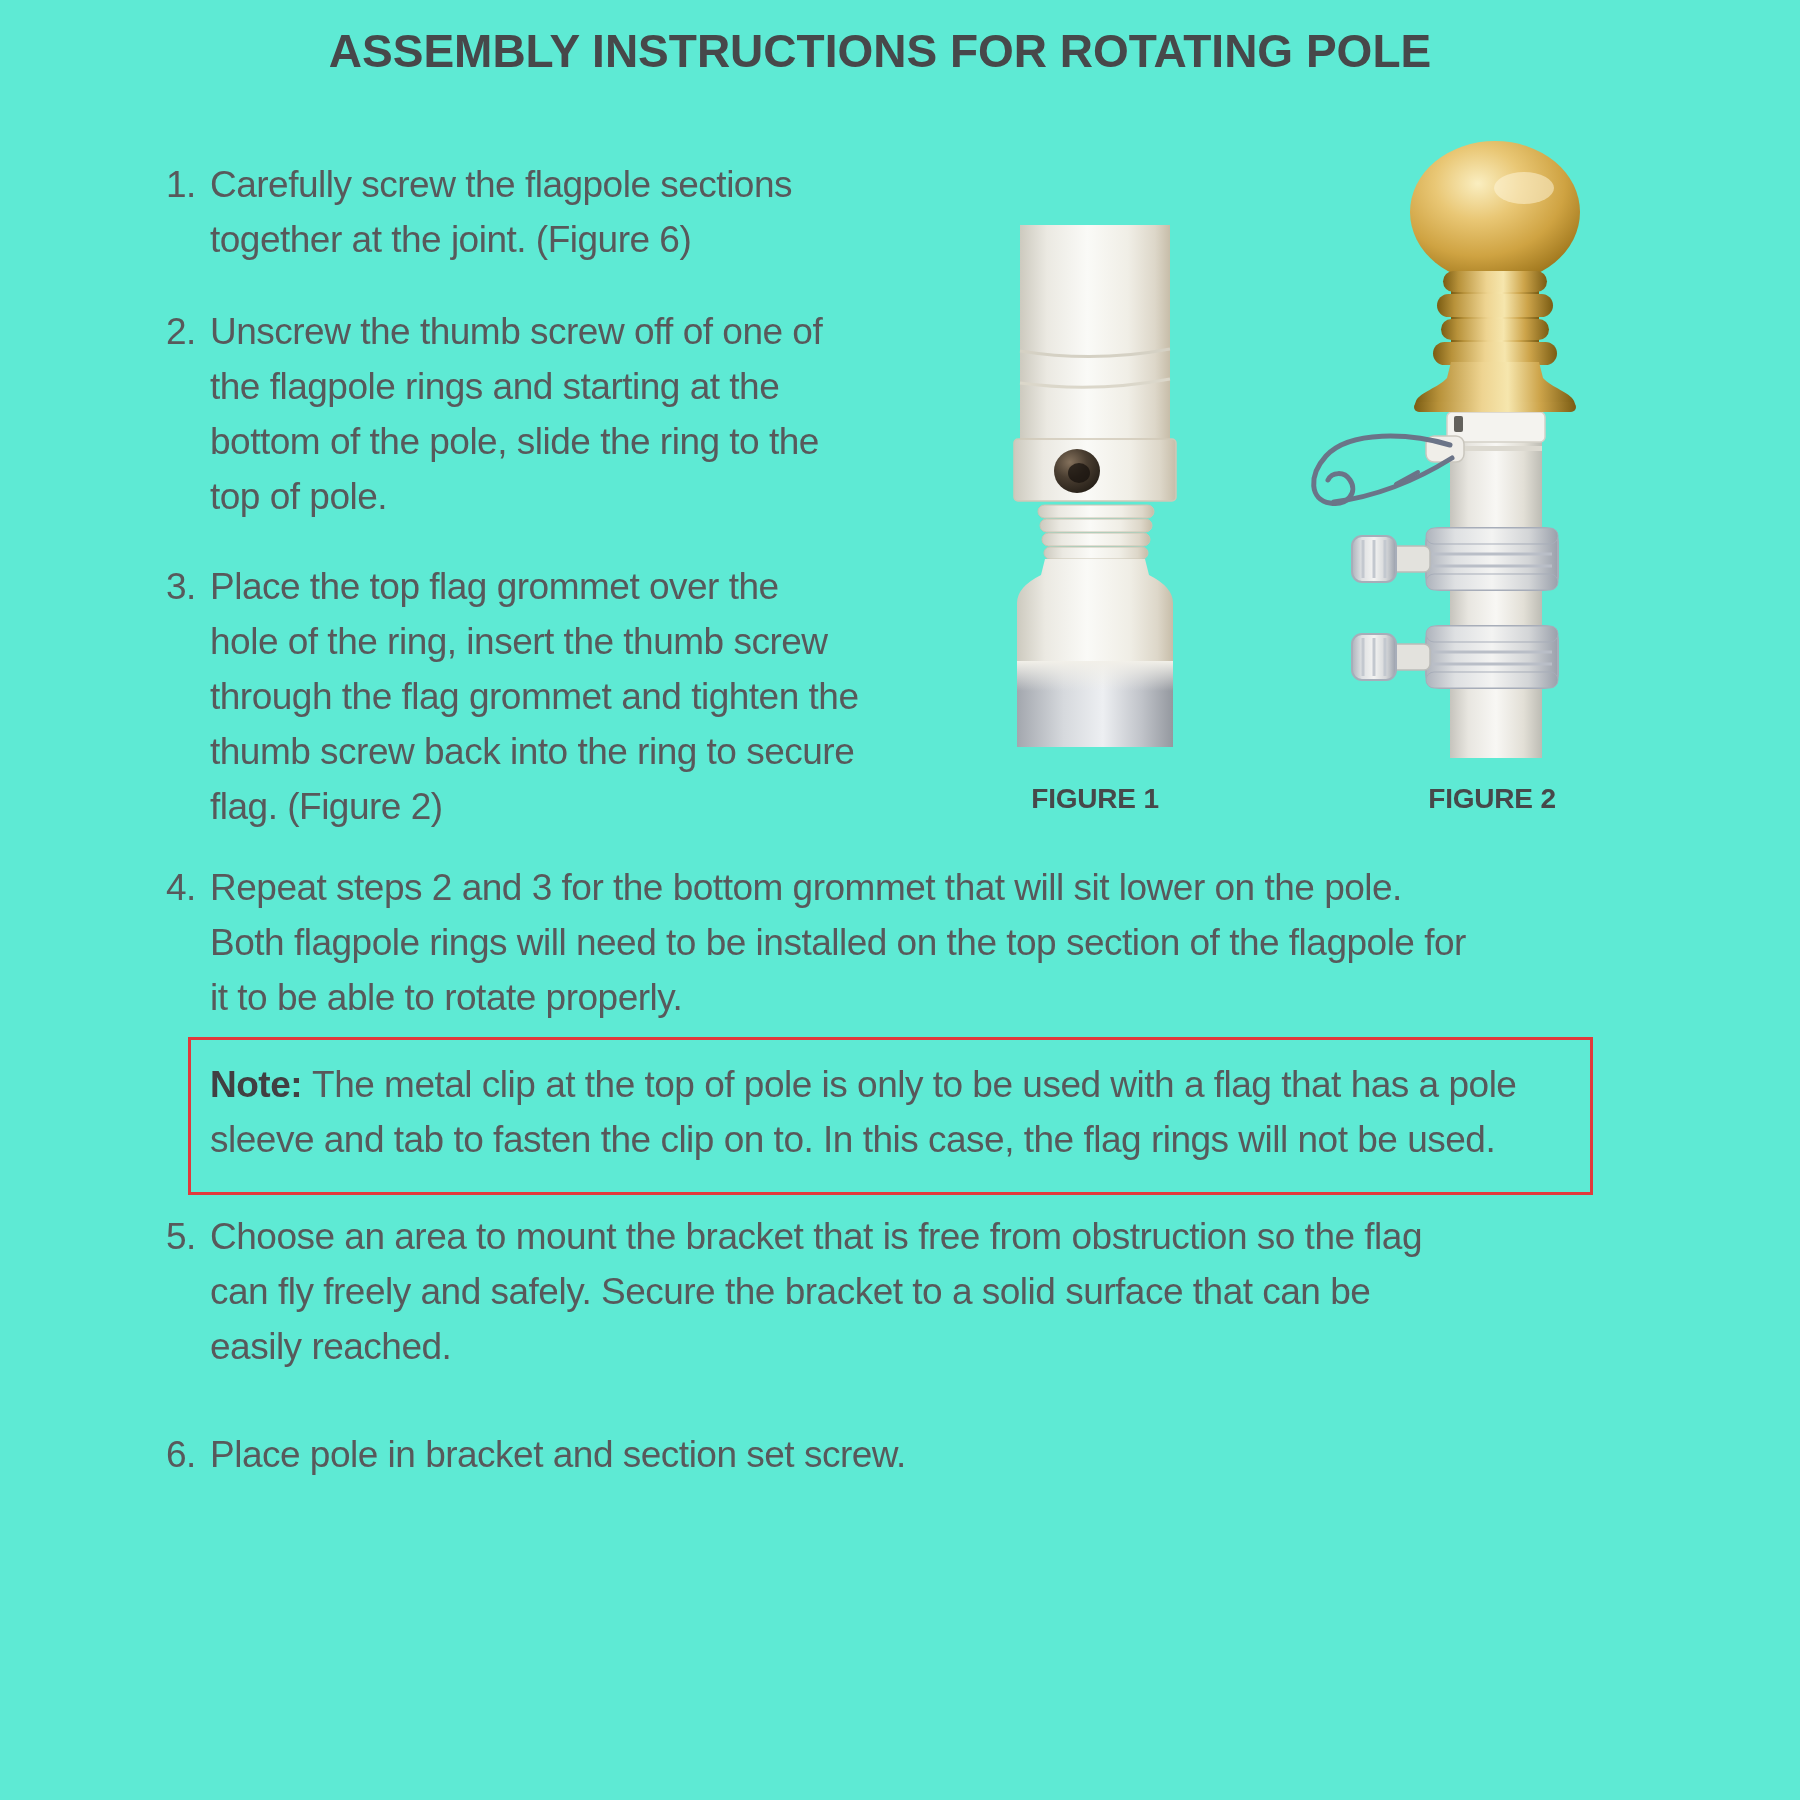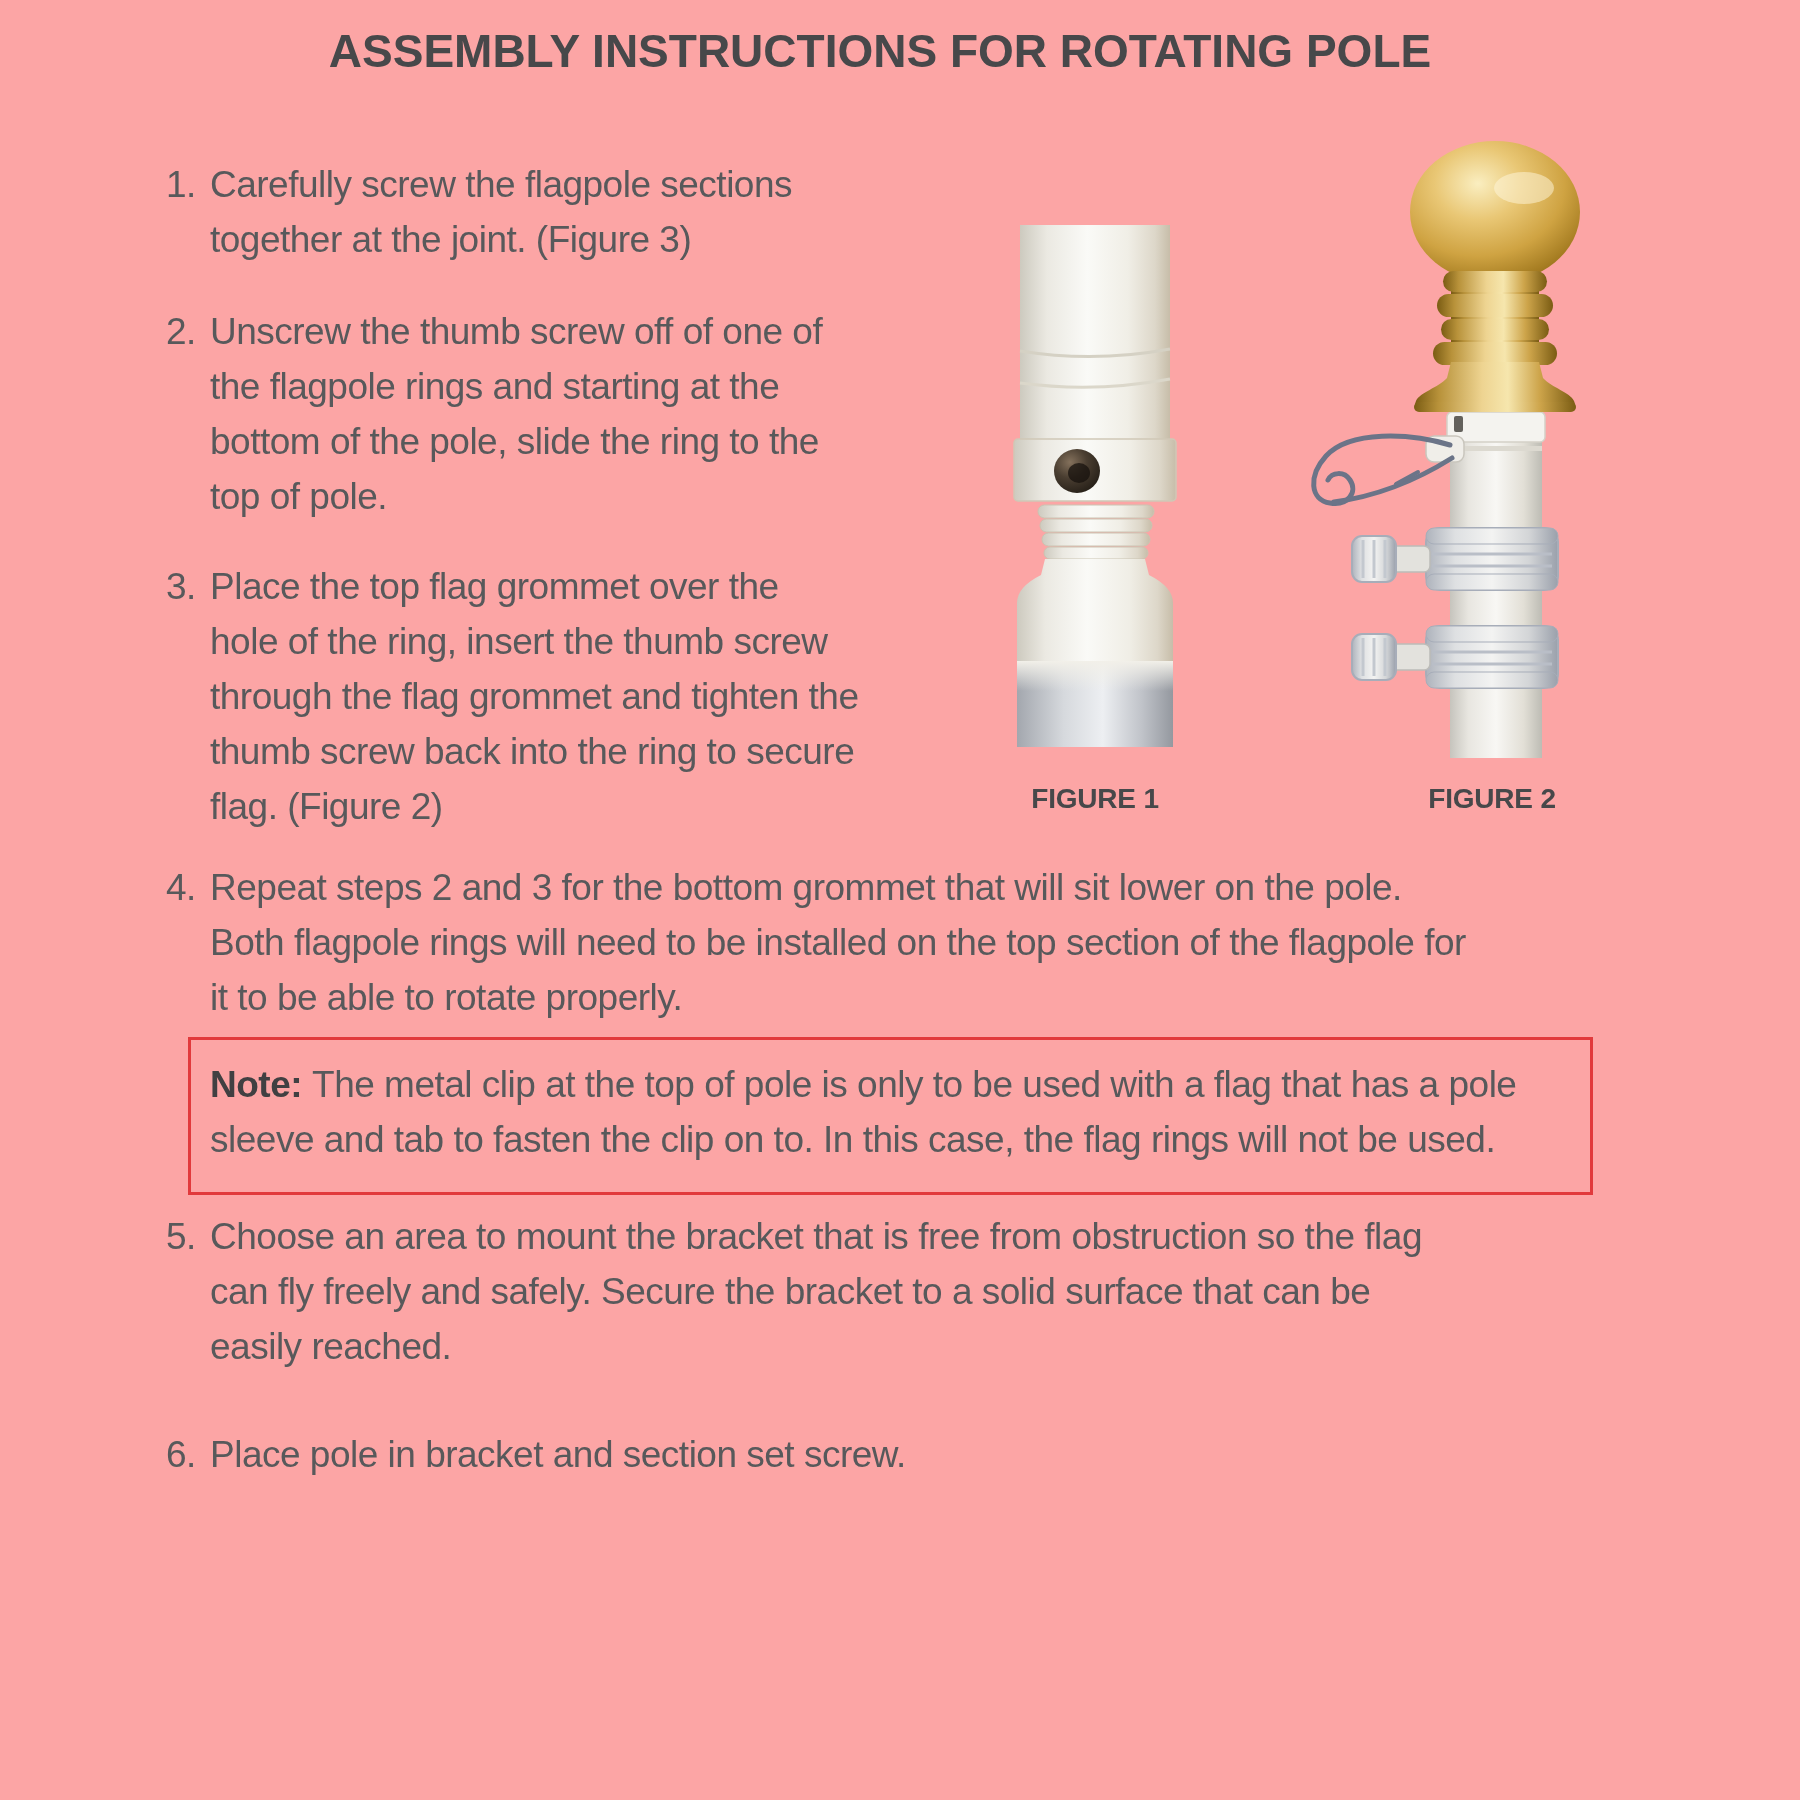--- a/index.html
+++ b/index.html
@@ -1,17 +1,17 @@
 <!DOCTYPE html>
 <html><head>
 <meta charset="utf-8">
 <style>
   html,body{margin:0;padding:0;background:#ffffff;}
   body{width:1800px;height:1800px;position:relative;font-family:"Liberation Sans",sans-serif;}
-  .page{position:absolute;inset:0;background:#fca5a5;overflow:hidden;}
+  .page{position:absolute;inset:0;background:#5eead4;overflow:hidden;}
 
   .title{
     position:absolute;top:24px;left:0;width:1760px;text-align:center;
     font-size:46px;font-weight:700;color:#47484a;letter-spacing:0;
   }
 
   .step{
     position:absolute;display:flex;color:#58595b;
     font-size:37px;line-height:55px;letter-spacing:-0.5px;
   }
@@ -54,21 +54,21 @@
 </head>
 <body>
 
 <div class="page">
 
   <div class="title">ASSEMBLY INSTRUCTIONS FOR ROTATING POLE</div>
 
   <div class="step s1">
     <span class="num">1.</span>
     <span class="txt">Carefully screw the flagpole sections
-together at the joint. (Figure 3)</span>
+together at the joint. (Figure 6)</span>
   </div>
   <div class="step s2">
     <span class="num">2.</span>
     <span class="txt">Unscrew the thumb screw off of one of
 the flagpole rings and starting at the
 bottom of the pole, slide the ring to the
 top of pole.</span>
   </div>
   <div class="step s3">
     <span class="num">3.</span>

